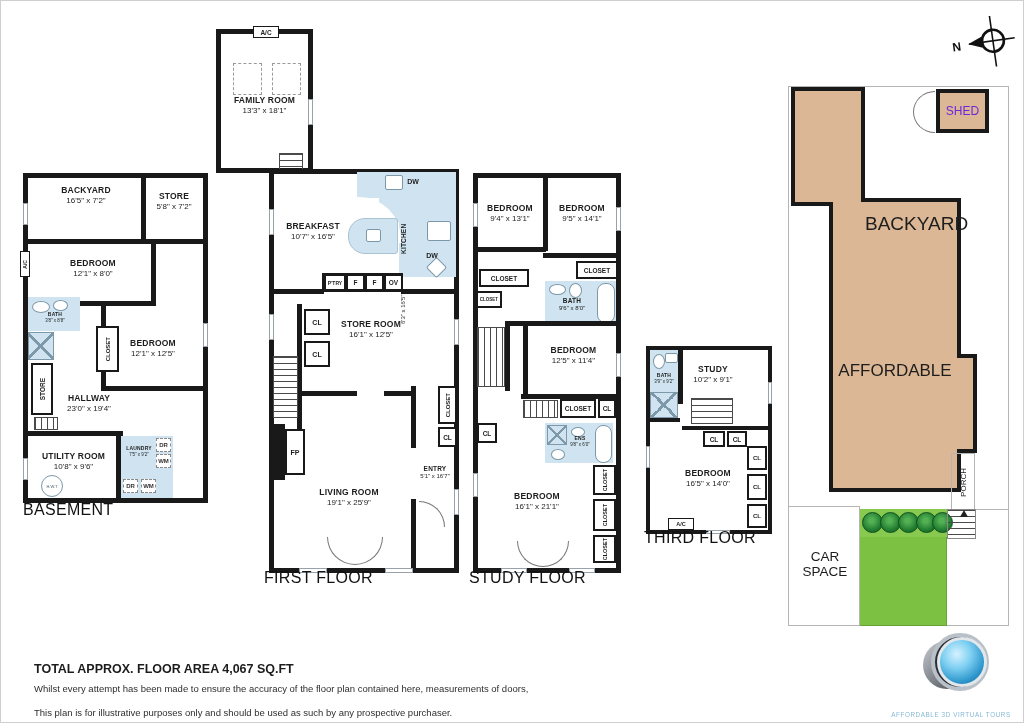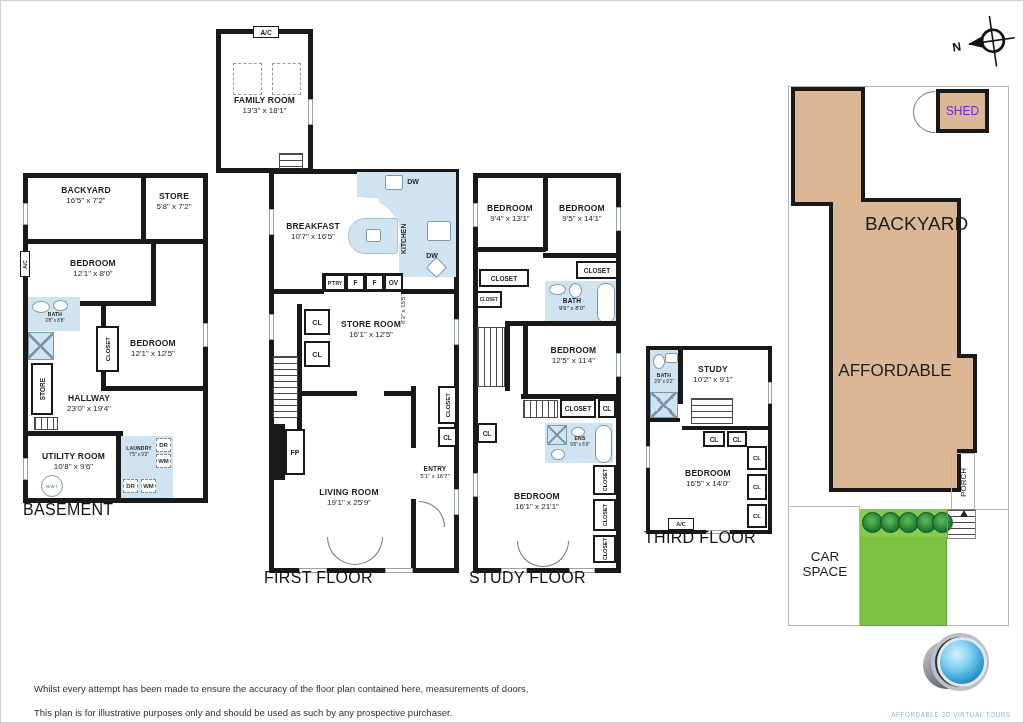--- a/index.html
+++ b/index.html
@@ -427,20 +427,21 @@
 
   <div class="stairsv" style="left:946px;top:508px;width:29px;height:30px;border-color:#888"></div>
   <div class="abs" style="left:959px;top:509px;width:0;height:0;border-left:4px solid transparent;border-right:4px solid transparent;border-bottom:7px solid #222"></div>
 
   <div class="thinline" style="left:788px;top:505px;width:70px;height:1px"></div>
   <div class="thinline" style="left:858px;top:505px;width:1px;height:120px"></div>
   <div class="thinline" style="left:975px;top:508px;width:33px;height:1px"></div>
 
   <div class="site-label" style="left:788px;top:548px;width:72px;font-size:13.5px">CAR SPACE</div>
 
+  <div class="abs" style="left:33px;top:661px;font-size:12.5px;font-weight:600;color:#1c1c1c">TOTAL APPROX. FLOOR AREA 4,067 SQ.FT</div>
   <div class="footer-line" style="left:33px;top:682px">Whilst every attempt has been made to ensure the accuracy of the floor plan contained here, measurements of doors,</div>
   <div class="footer-line" style="left:33px;top:706px">This plan is for illustrative purposes only and should be used as such by any prospective purchaser.</div>
 
   <div class="abs" style="left:880px;top:626px;width:140px;height:95px">
     <div class="abs" style="left:42px;top:14px;width:48px;height:48px;border-radius:50%;background:linear-gradient(135deg,#c8cdd4,#3a3f46)"></div>
     <div class="abs" style="left:50px;top:6px;width:58px;height:58px;border-radius:50%;background:#2b2f35;border:4px solid #b9c0c8;box-sizing:border-box"></div>
     <div class="abs" style="left:56px;top:10px;width:50px;height:50px;border-radius:50%;border:3px solid #e2e7ec;box-sizing:border-box;background:radial-gradient(circle at 38% 32%,#d6f2ff 0%,#7fd0f2 35%,#2d96cc 70%,#145d92 100%)"></div>
     <div class="logo-tag" style="left:0;top:84px;width:140px">AFFORDABLE 3D VIRTUAL TOURS</div>
   </div>
 

